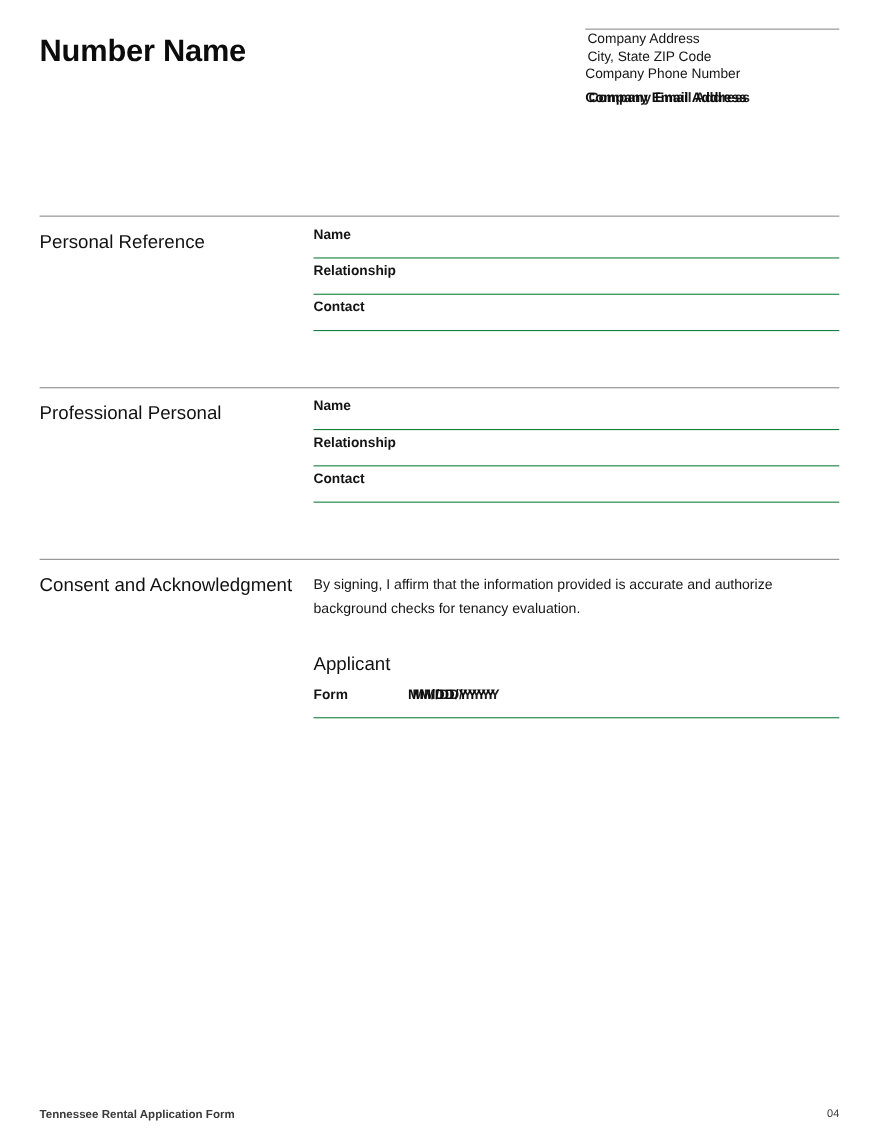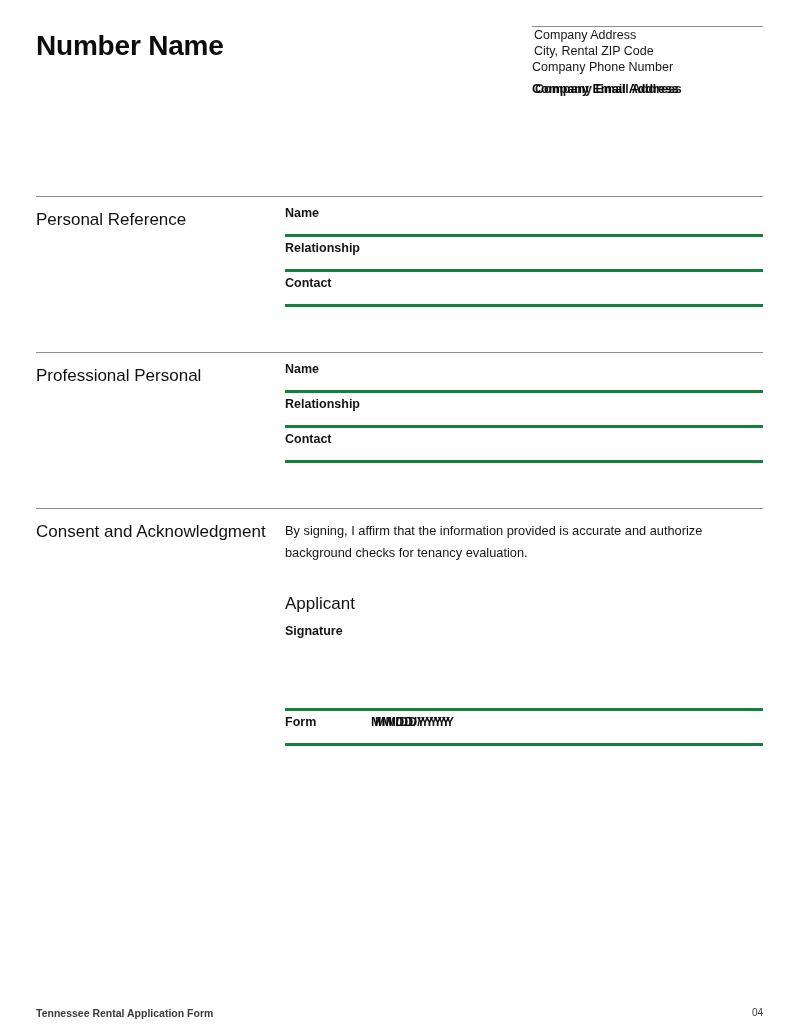--- a/index.html
+++ b/index.html
@@ -106,21 +106,21 @@
     color: #111111;
   }
   .fields {
     position: absolute;
     left: 249px;
     width: 478px;
   }
   .field-row {
     position: relative;
     height: 32px;
-    border-bottom: 3px solid #15803d;
+    border-bottom: 1px solid #15803d;
   }
   .field-label {
     position: absolute;
     left: 0;
     top: 4px;
     font-size: 12.5px;
     font-weight: bold;
     color: #141414;
     white-space: nowrap;
   }
@@ -209,21 +209,21 @@
 <div class="page">
 
   <div class="header">
     <div class="doc-title">Number Name</div>
 
     <div class="company-block">
       <div class="header-rule"></div>
 
       <div class="company-addr">
         <div>Company Address</div>
-        <div>City, Rental ZIP Code</div>
+        <div>City, State ZIP Code</div>
       </div>
 
       <div class="company-phone">Company Phone Number</div>
 
       <div class="company-email-wrap">
         <span class="ghost">Company Email Address</span>
         <span class="main">Company Email Address</span>
       </div>
     </div>
   </div>
@@ -273,24 +273,20 @@
   <div class="section" style="top:508px;">
     <div class="section-rule"></div>
 
     <div class="section-title" style="top:13px;">Consent and Acknowledgment</div>
 
     <div class="consent-text" style="top:12px;">By signing, I affirm that the information provided is accurate and authorize background checks for tenancy evaluation.</div>
 
     <div class="applicant-head" style="top:85px;">Applicant</div>
 
     <div class="fields" style="top:112px;">
-      <div class="field-row tall-row">
-        <span class="field-label">Signature</span>
-        <span class="field-value"></span>
-      </div>
       <div class="field-row">
         <span class="field-label">Form</span>
         <span class="date-value-wrap">
           <span class="ghost">MM/DD/YYYY</span>
           <span class="main">MM/DD/YYYY</span>
         </span>
       </div>
     </div>
   </div>
 

